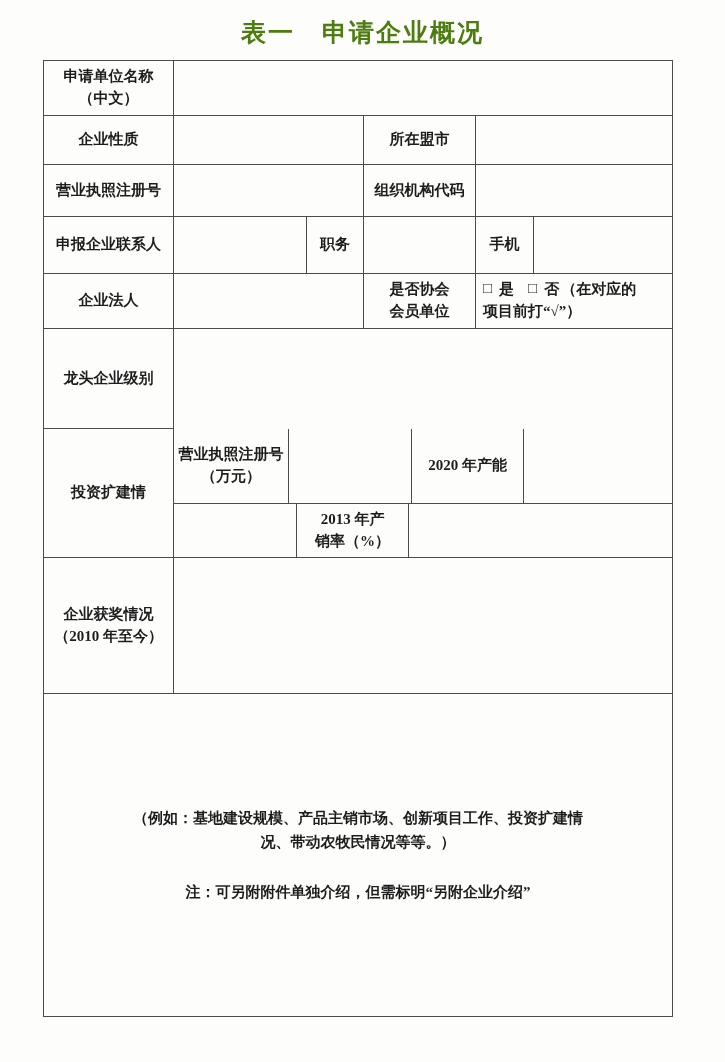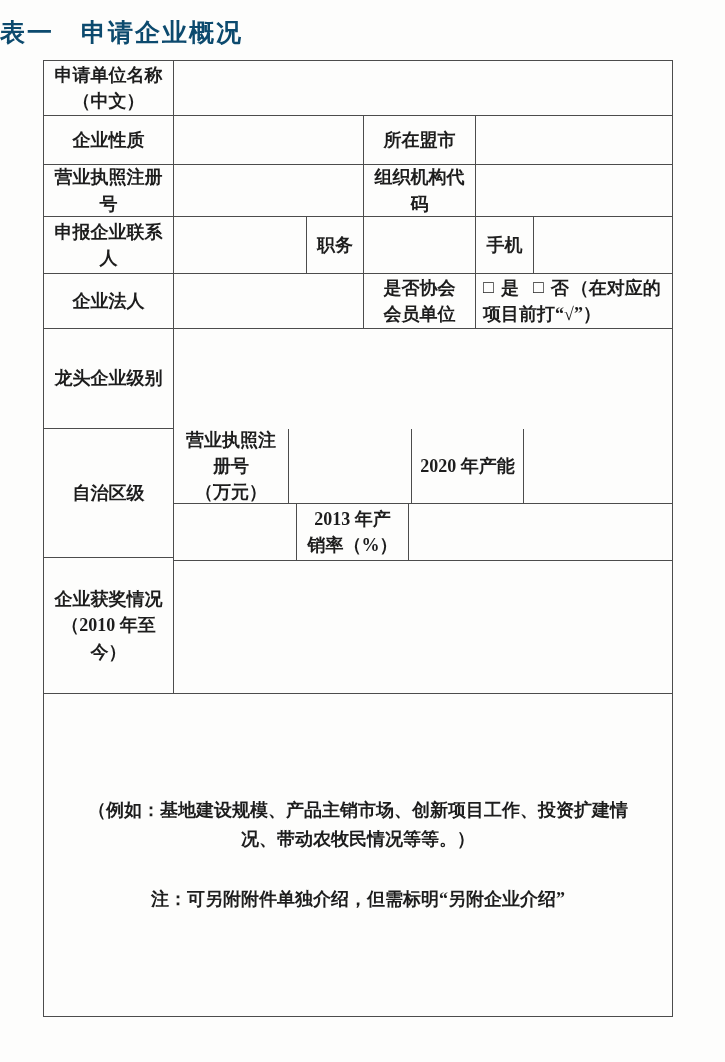--- a/index.html
+++ b/index.html
@@ -1,29 +1,29 @@
 <!DOCTYPE html>
 <html><head>
 <meta charset="utf-8">
 <style>
   html,body{margin:0;padding:0;background:#ffffff;}
   .page{
     position:relative;width:725px;height:1062px;background:#fdfdfc;
     font-family:"Liberation Serif","DejaVu Serif",serif;color:#1d1d1d;overflow:hidden;
   }
   .title{
-    position:absolute;top:16px;left:0;width:100%;
+    position:absolute;top:16px;left:0;width:100%;text-align:center;
     font-family:"Liberation Sans","DejaVu Sans",sans-serif;
-    font-size:25px;font-weight:700;letter-spacing:2px;color:#0c4a6e;
+    font-size:25px;font-weight:700;letter-spacing:2px;color:#4d7c0f;
   }
   .tbl{
     position:absolute;left:43px;top:60px;width:630px;height:957px;
     border:1px solid #4c4c4c;box-sizing:border-box;
     display:flex;flex-direction:column;
-    font-size:18px;font-weight:600;line-height:1.45;
+    font-size:15px;font-weight:600;line-height:1.45;
   }
   .row{display:flex;flex:0 0 auto;min-height:0;}
   .row.grow{flex:1 1 auto;}
   .c{
     box-sizing:border-box;border-right:1px solid #4c4c4c;border-bottom:1px solid #4c4c4c;
     display:flex;align-items:center;justify-content:center;
     text-align:center;white-space:pre-line;padding:2px 4px;
   }
   .c.lastx{border-right:none;}
   .c.lasty{border-bottom:none;}
@@ -88,21 +88,21 @@
       </div>
     </div>
 
     <div class="row" style="height:100px">
       <div class="c" style="width:130px">龙头企业级别</div>
       <div class="subcol">
       </div>
     </div>
 
     <div class="row" style="height:129px">
-      <div class="c" style="width:130px">自治区级</div>
+      <div class="c" style="width:130px">投资扩建情</div>
       <div class="subcol">
         <div class="subrow" style="height:75px">
           <div class="c" style="width:115px">营业执照注册号
 （万元）</div>
           <div class="c" style="width:123px"></div>
           <div class="c" style="width:112px">2020 年产能</div>
           <div class="c fill lastx"></div>
         </div>
         <div class="subrow grow">
           <div class="c" style="width:123px"></div>

